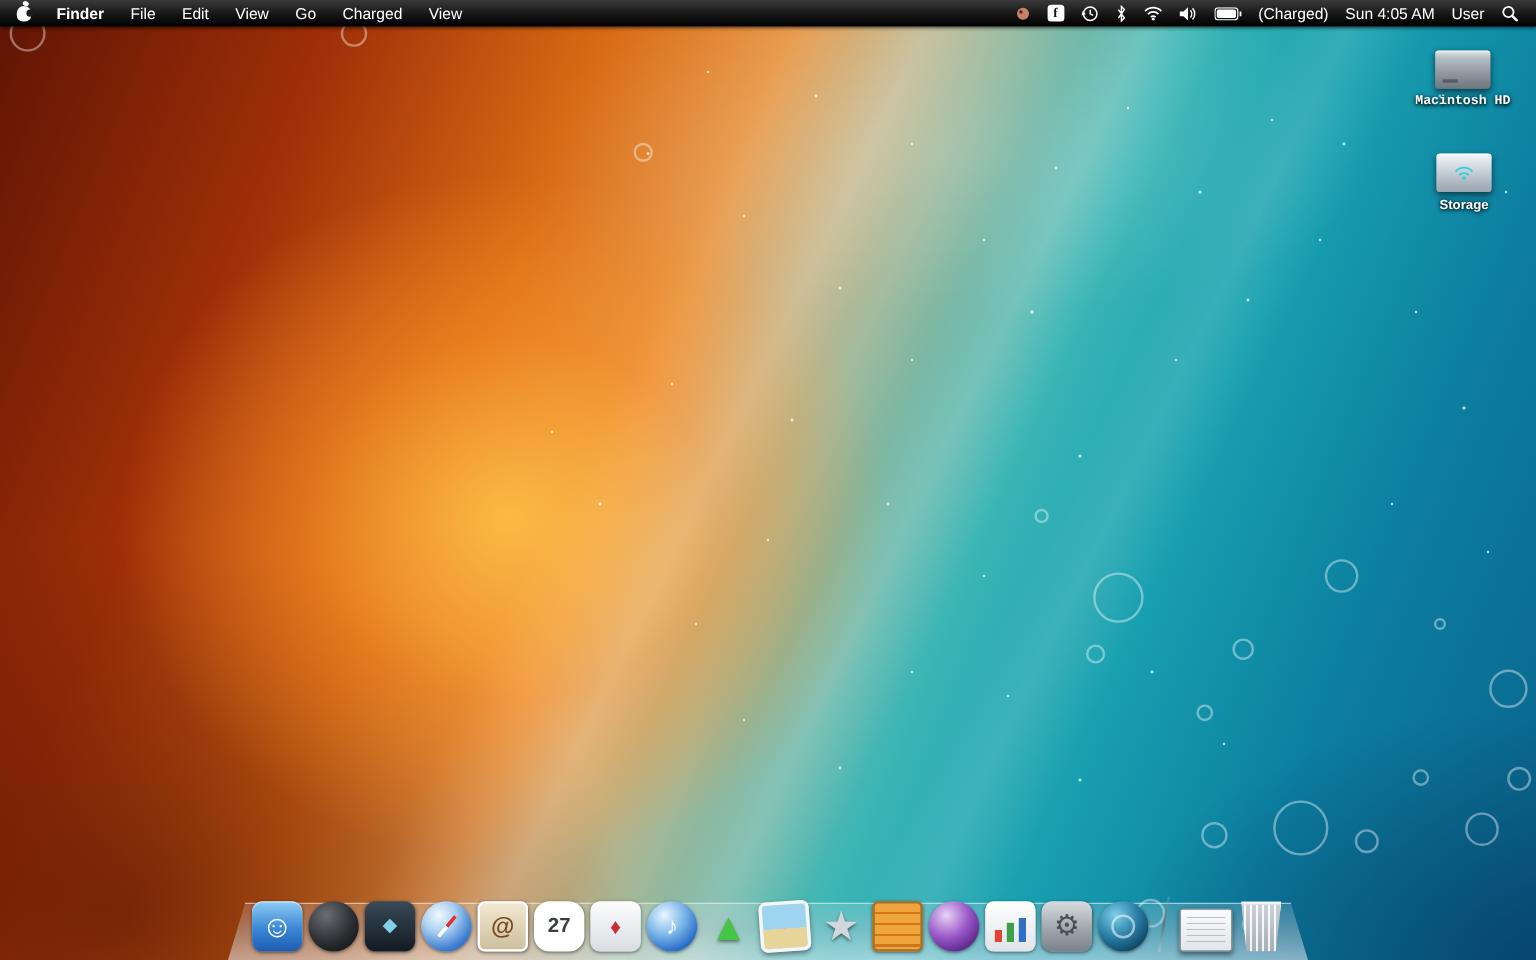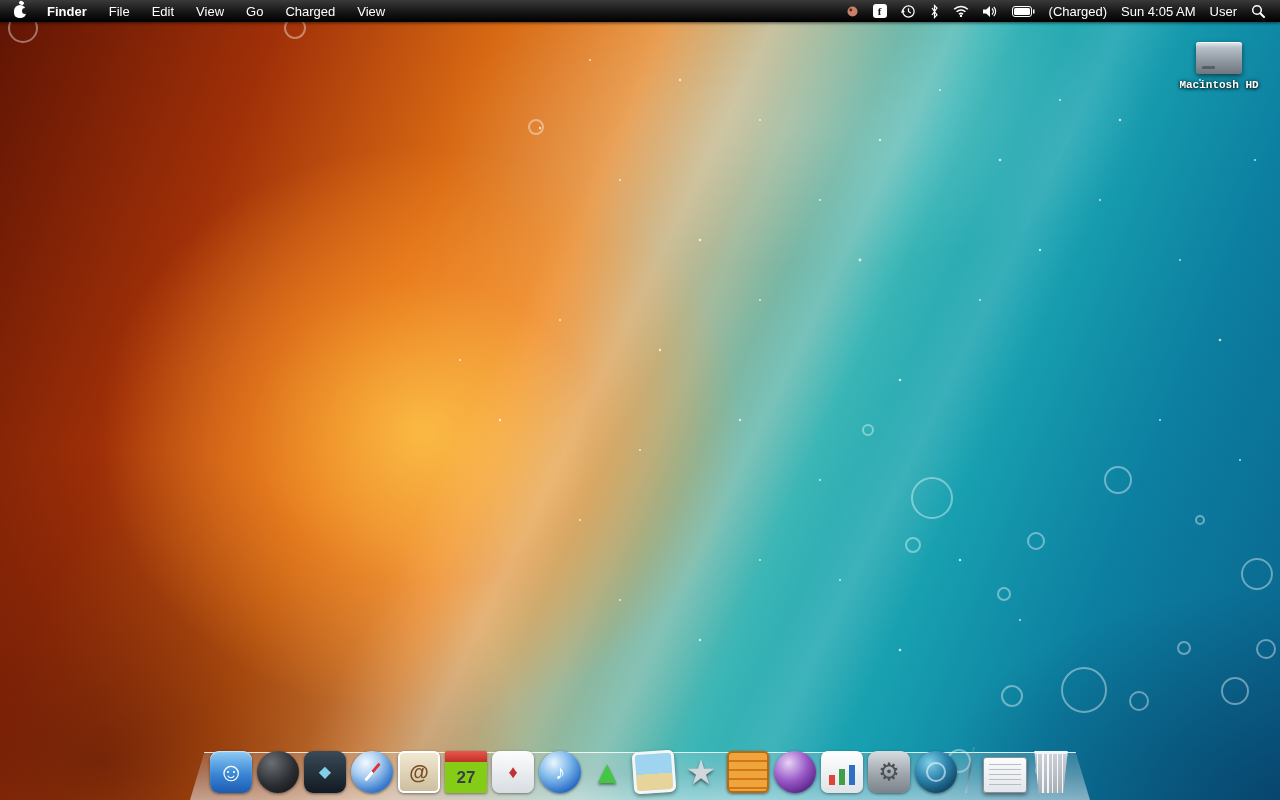--- a/index.html
+++ b/index.html
@@ -69,21 +69,21 @@
   .dock::before{content:"";position:absolute;left:4px;right:4px;bottom:0;height:47px;background:linear-gradient(180deg,rgba(245,248,252,0.16) 0%,rgba(205,212,220,0.38) 45%,rgba(235,240,246,0.55) 100%);border-top:1px solid rgba(255,255,255,0.75);clip-path:polygon(1.6% 0,98.4% 0,100% 100%,0 100%);}
   .dock>*{position:relative;z-index:1;}
   .dicon{width:42px;height:42px;display:flex;align-items:center;justify-content:center;font-size:22px;color:#fff;cursor:default;}
   .g{line-height:1;}
   .d-finder{border-radius:9px;background:linear-gradient(180deg,#8ecdf5,#3b86d6 55%,#1c5cb0);box-shadow:inset 0 1px 1px rgba(255,255,255,0.6),0 1px 3px rgba(0,0,0,0.5);font-size:26px;}
   .d-sphere{border-radius:50%;background:radial-gradient(circle at 35% 28%,#6a6f74,#2b2e32 55%,#0c0d0f);box-shadow:0 1px 3px rgba(0,0,0,0.5);}
   .d-darkapp{border-radius:9px;background:linear-gradient(180deg,#3a4a58,#121a22);color:#7fd0e8;font-size:16px;box-shadow:0 1px 3px rgba(0,0,0,0.5);}
   .d-safari{border-radius:50%;background:radial-gradient(circle at 35% 28%,#f2f9ff,#a8cdf0 35%,#3e7fd0 70%,#1d4f9e);position:relative;box-shadow:0 1px 3px rgba(0,0,0,0.5);}
   .d-safari::after{content:"";position:absolute;width:3px;height:22px;border-radius:1px;background:linear-gradient(#e03030 50%,#fff 50%);transform:rotate(40deg);}
   .d-mail{border-radius:6px;background:linear-gradient(180deg,#f2e8d2,#cdbf9e);color:#7a4a20;font-weight:bold;font-size:20px;border:2px solid #fff;box-shadow:0 1px 3px rgba(0,0,0,0.45);}
-  .d-ical{border-radius:2px;background:#84cc16;overflow:hidden;flex-direction:column;align-items:stretch;box-shadow:0 1px 3px rgba(0,0,0,0.45);}
+  .d-ical{border-radius:13px;background:#ffffff;overflow:hidden;flex-direction:row;align-items:stretch;box-shadow:0 1px 3px rgba(0,0,0,0.45);}
   .ical-top{height:11px;background:linear-gradient(#e8574a,#c03028);}
   .ical-day{flex:1;display:flex;align-items:center;justify-content:center;color:#3a3f44;font-weight:bold;font-size:17px;}
   .d-game{border-radius:8px;background:linear-gradient(180deg,#fdfdfd,#d8dde2);color:#c43030;font-size:18px;box-shadow:0 1px 3px rgba(0,0,0,0.45);}
   .d-itunes{border-radius:50%;background:radial-gradient(circle at 35% 28%,#eaf6ff,#7db8ea 40%,#2a6cc8 75%,#174a92);font-size:20px;box-shadow:0 1px 3px rgba(0,0,0,0.5);}
   .d-arrow{color:#44c544;font-size:32px;text-shadow:0 2px 3px rgba(0,0,0,0.45);}
   .d-photo{border-radius:6px;border:3px solid #f4f6f8;background:linear-gradient(180deg,#9fd4f0 0 55%,#e6d49a 55% 100%);transform:rotate(-4deg);box-shadow:0 2px 4px rgba(0,0,0,0.45);}
   .d-star{color:#d2d7dc;font-size:34px;text-shadow:0 2px 3px rgba(0,0,0,0.5);}
   .d-crate{border-radius:5px;background:repeating-linear-gradient(180deg,#f0a43c 0 7px,#d07818 7px 9px);border:2px solid #b86a10;box-shadow:0 1px 3px rgba(0,0,0,0.5);}
   .d-orb{border-radius:50%;background:radial-gradient(circle at 35% 28%,#e8d2f5,#9a5ac8 45%,#5a2488 80%,#2e1050);box-shadow:0 1px 3px rgba(0,0,0,0.5);}
   .d-chart{border-radius:7px;background:linear-gradient(180deg,#fff,#dfe4e8);position:relative;box-shadow:0 1px 3px rgba(0,0,0,0.45);}
@@ -245,20 +245,32 @@
           </svg>
       </span>
     </div>
   </div>
 
 
   <div class="desk-icon" id="icon-hd">
     <div class="drive"></div>
     <div class="icon-label">Macintosh HD</div>
   </div>
+  <div class="desk-icon" id="icon-storage">
+    <div class="drive">
+      <svg width="20" height="14" viewBox="0 0 20 14">
+          <g fill="none" stroke="#35cfe0" stroke-width="1.6">
+            <path d="M3 6 A9 9 0 0 1 17 6"></path>
+            <path d="M6 9 A5.5 5.5 0 0 1 14 9"></path>
+          </g>
+          <circle cx="10" cy="11.5" r="1.6" fill="#35cfe0"></circle>
+        </svg>
+    </div>
+    <div class="icon-label">Storage</div>
+  </div>
 
   <div class="dock">
     <div class="dicon d-finder">
         <span class="g">☺</span>
       </div>
     <div class="dicon d-sphere">
         <span class="g"></span>
       </div>
     <div class="dicon d-darkapp">
         <span class="g">◆</span>

